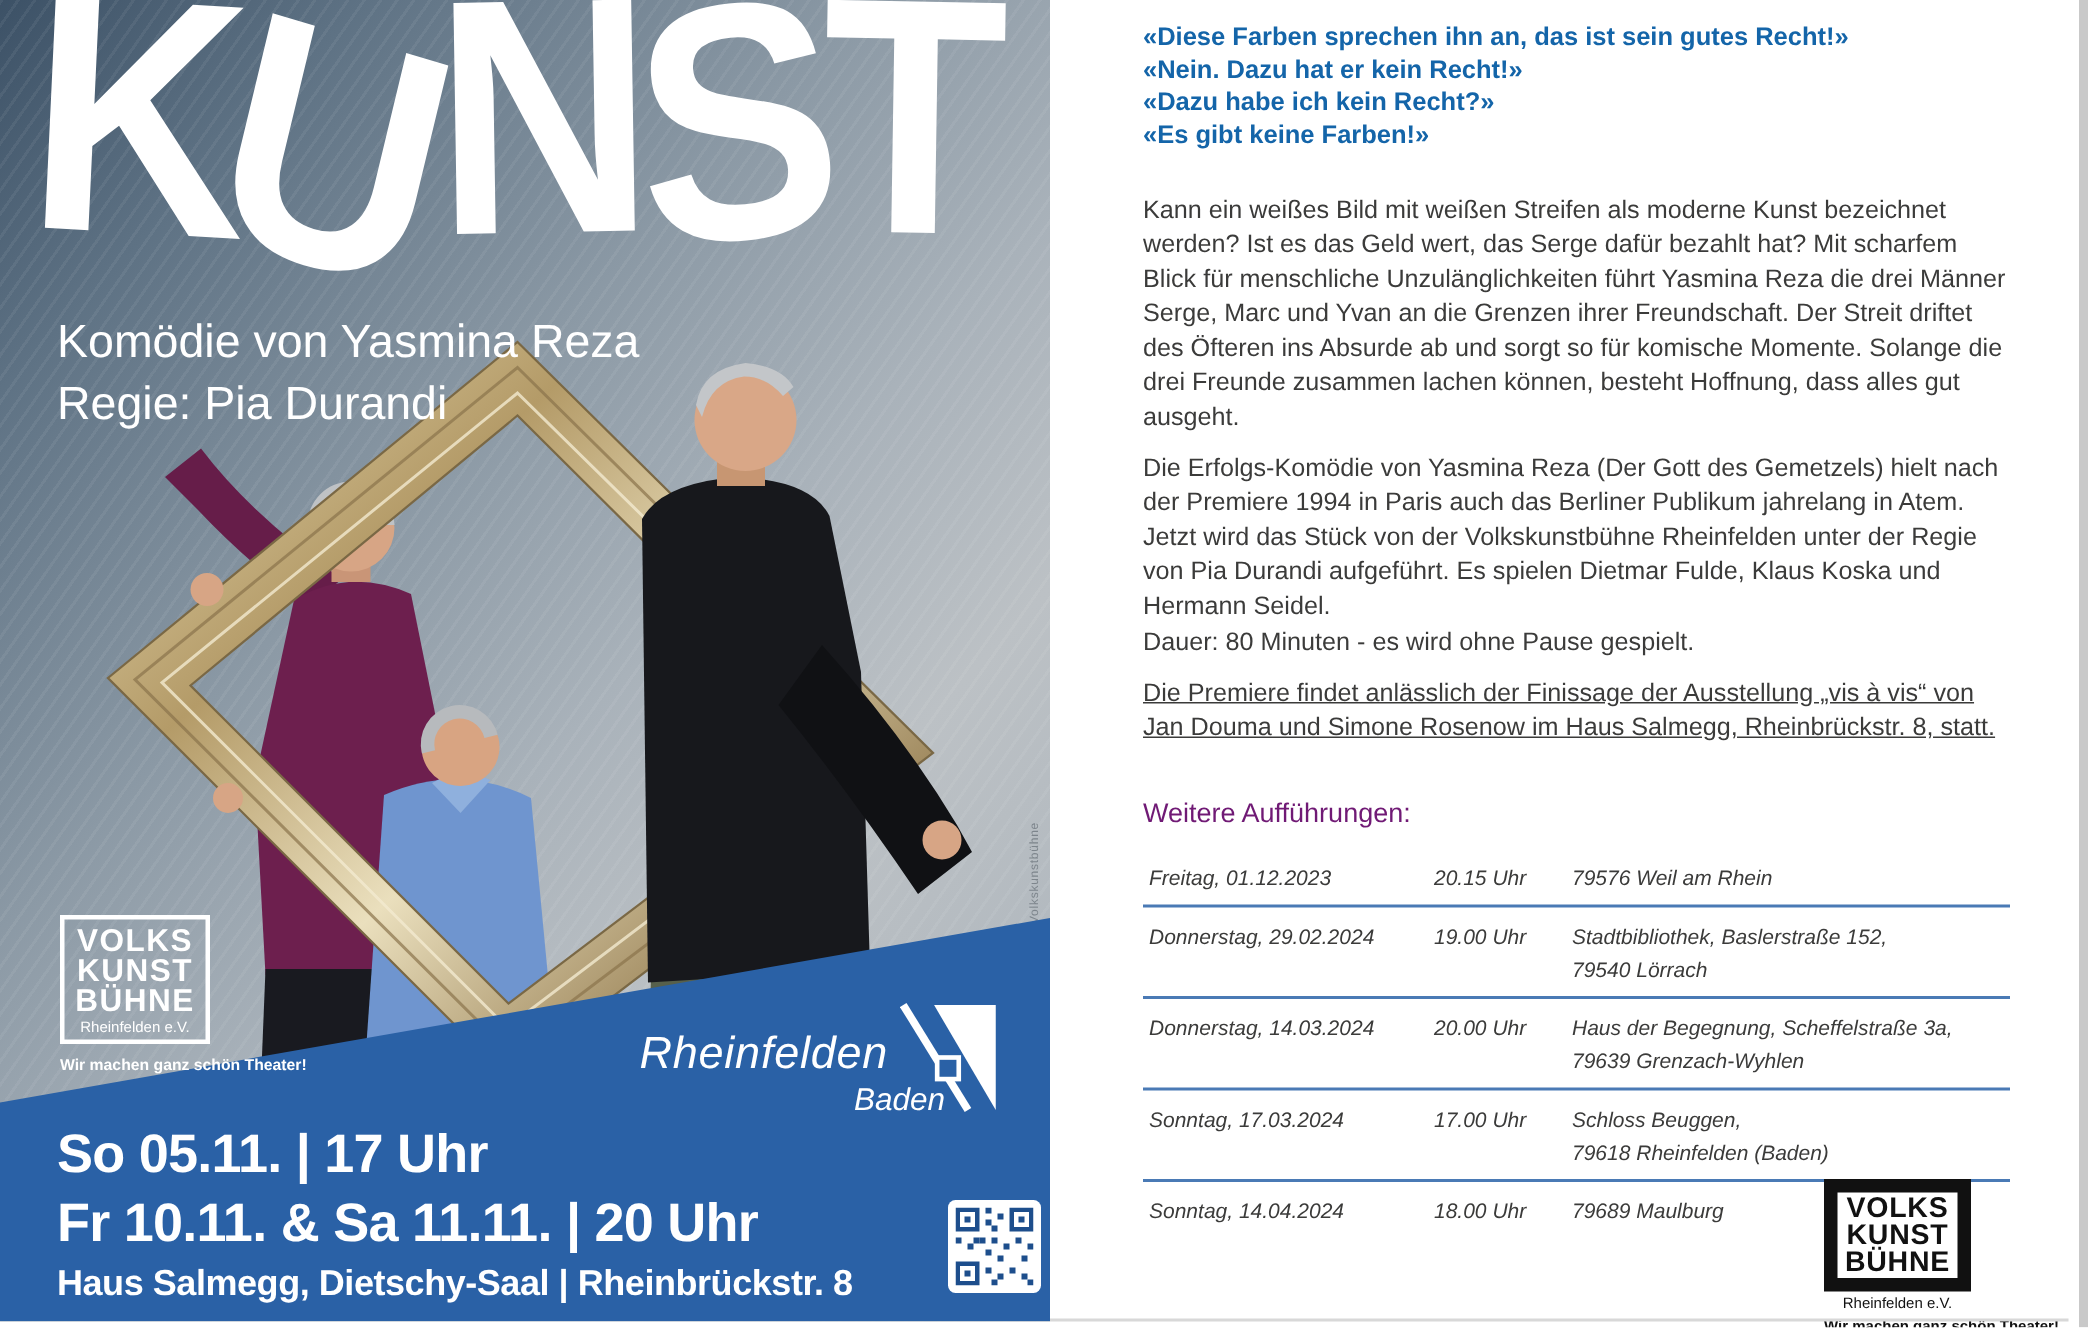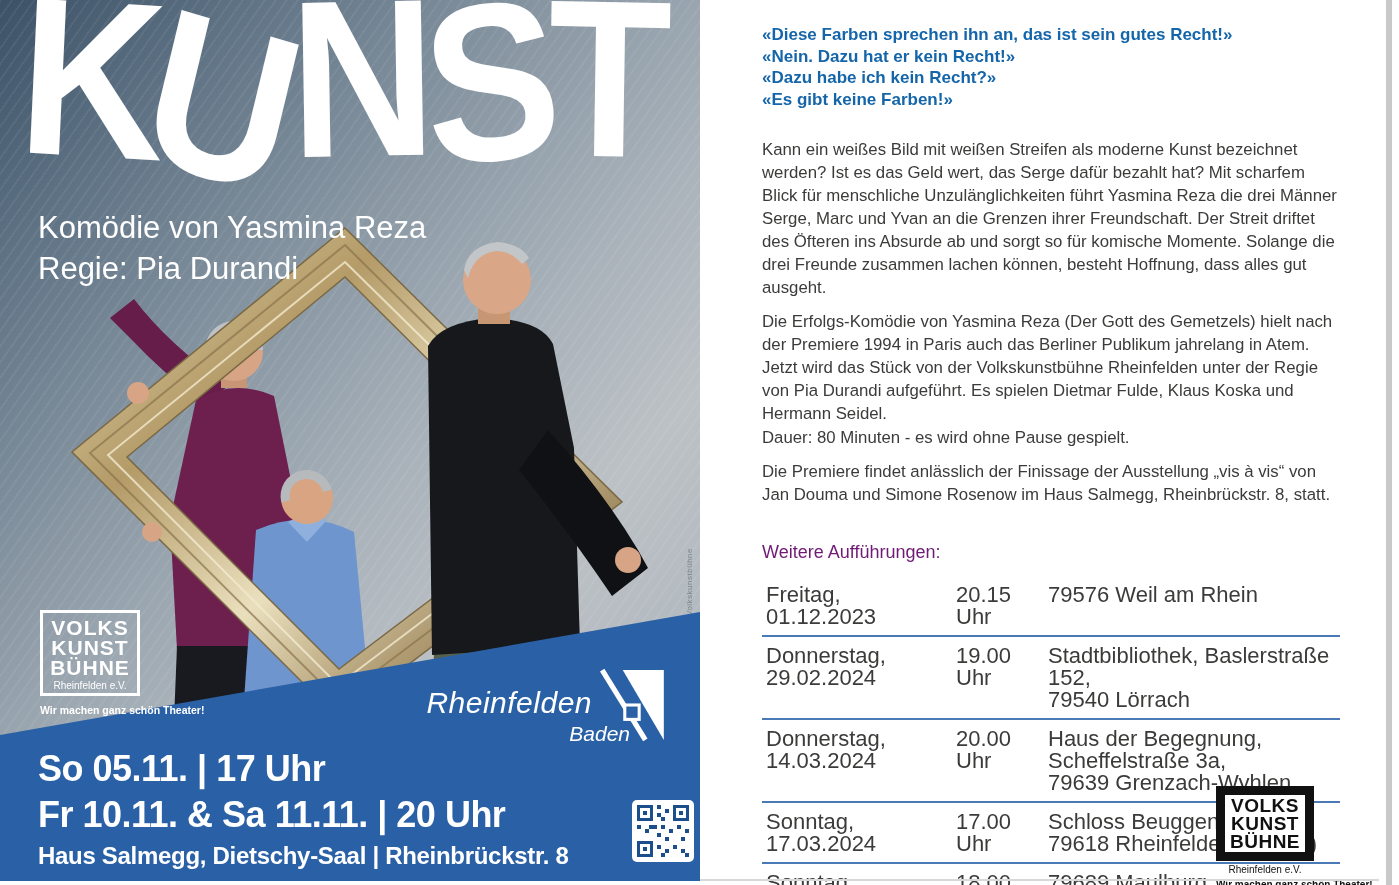--- a/index.html
+++ b/index.html
@@ -47,34 +47,34 @@
   .city .region{ position:absolute; right:42px; top:54px; font-size:21px; }
   .city svg{ position:absolute; right:6px; top:0; }
 
   .show1{ position:absolute; left:38px; top:748px; color:#fff; font-weight:bold; font-size:36px; letter-spacing:-0.5px; }
   .show2{ position:absolute; left:38px; top:794px; color:#fff; font-weight:bold; font-size:36px; letter-spacing:-0.5px; }
   .venue{ position:absolute; left:38px; top:842px; color:#fff; font-weight:bold; font-size:24px; letter-spacing:-0.3px; }
 
   .qr{ position:absolute; left:632px; top:800px; width:62px; height:62px; background:#fff; border-radius:5px; padding:5px; }
 
   
-  .right-panel{ position:absolute; left:700px; top:0; width:558px; height:881px; background:#fff; padding:24px 0 0 62px; }
+  .right-panel{ position:absolute; left:700px; top:0; width:558px; height:881px; background:#fff; padding:14px 0 0 62px; }
   .content{ width:578px; }
 
   .quotes div{ color:#1465a9; font-weight:bold; font-size:17px; line-height:21.5px; }
 
   p.body{ color:#3b3b3a; font-size:16.8px; line-height:23px; }
   .p1{ margin-top:28px; }
   .p2{ margin-top:11px; }
   .p3{ margin-top:1px; }
-  .p4{ margin-top:11px; }
+  .p4{ margin-top:11px;text-decoration:underline; }
 
   .sched-head{ margin-top:36px; color:#701a75; font-size:18px; font-weight:normal; }
   .table{ margin-top:13px; }
-  .row{ display:flex; padding:8px 0 7px 4px; border-bottom:2px solid #4a7ab5; color:#3b3b3a; font-size:22px; line-height:22px; }
+  .row{ display:flex; padding:8px 0 7px 4px; border-bottom:2px solid #4a7ab5; color:#3b3b3a; font-size:14px; line-height:22px;font-style:italic; }
   .row:last-child{ border-bottom:none; }
   .c-date{ width:190px; flex:none; }
   .c-time{ width:92px; flex:none; }
   .c-loc{ flex:1; }
 
   
   .vkb-black{ position:absolute; left:516px; top:786px; width:98px; color:#111; text-align:center; }
   .vkb-black .box{ border:9px solid #111; background:#fff; padding:2px 1px 1px 1px; }
   .vkb-black .big{ display:block; font-weight:bold; font-size:19px; line-height:18px; letter-spacing:0.5px; }
   .vkb-black .org{ display:block; font-size:10px; margin-top:3px; }

